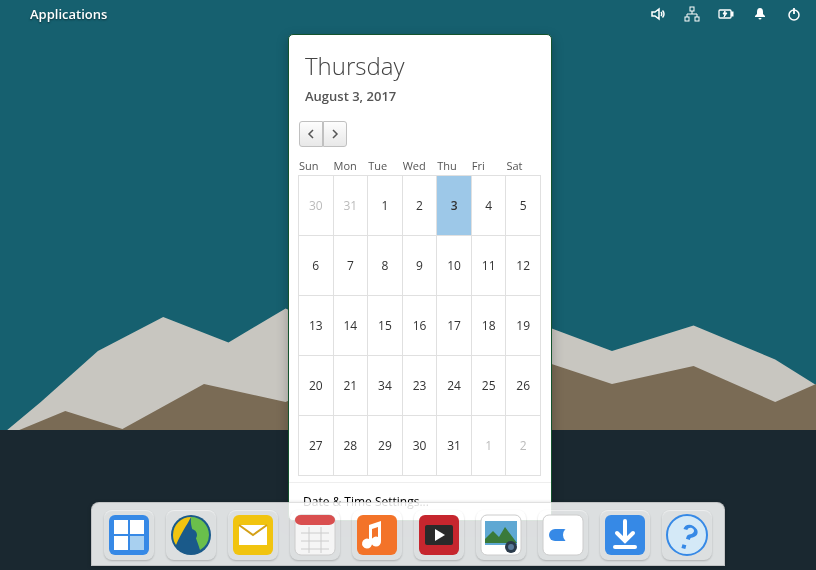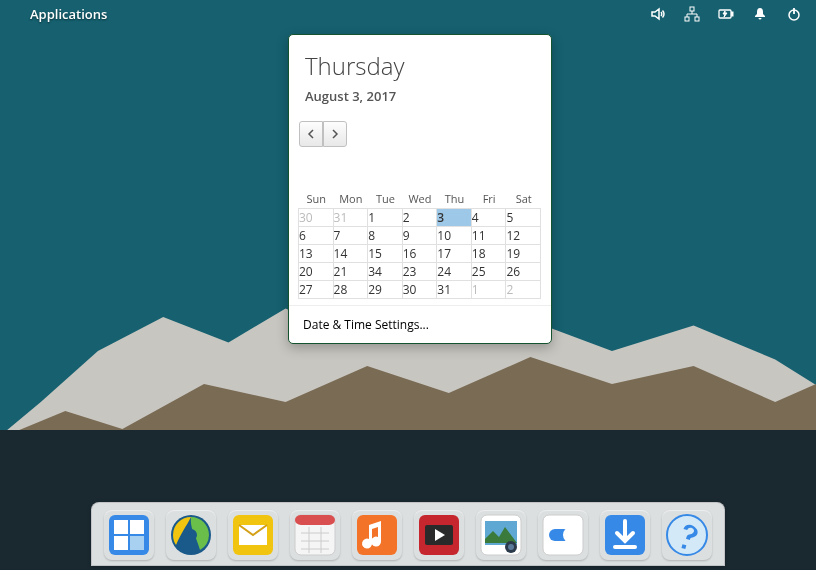--- a/index.html
+++ b/index.html
@@ -44,22 +44,22 @@
     .pop-head { padding:14px 16px 8px; }
     .pop-day { font-size:24px; font-weight:300; color:#444; }
     .pop-date { font-size:13px; font-weight:600; color:#555; margin-top:5px;}
     .navrow { display:flex; margin:8px 10px 8px; }
     .navbtn { width:24px; height:26px; border:1px solid #c0c0c0; background:linear-gradient(#fdfdfd,#e8e8e8); display:flex; align-items:center; justify-content:center; cursor:pointer;}
     .navbtn.prev { border-radius:3px 0 0 3px; }
     .navbtn.next { border-radius:0 3px 3px 0; }
     .navmonth { flex:1; border:1px solid #c0c0c0; border-left:0; border-right:0; background:linear-gradient(#fdfdfd,#e8e8e8); font-size:12px; display:flex; align-items:center; justify-content:center; color:#444;}
     .cal { margin:0 10px 6px; }
     .cal-head, .cal-row { display:grid; grid-template-columns:repeat(7,1fr);}
-    .cal-head div { font-size:11px; text-align:center; padding:3px 0; color:#555;margin-top:33px;}
-    .cal-row div { font-size:12px; text-align:left; padding:0 0; border:1px solid #e0e0e0; margin:-1px 0 0 -1px; color:#333; cursor:pointer;}
+    .cal-head div { font-size:11px; text-align:left; padding:3px 0; color:#555;}
+    .cal-row div { font-size:12px; text-align:center; padding:21px 0; border:1px solid #e0e0e0; margin:-1px 0 0 -1px; color:#333; cursor:pointer;}
     .cal-row div.dim { color:#bbb; }
     .cal-row div.sel { background:#9dc8e8; font-weight:600; }
     .settings { padding:10px 14px; font-size:12px; color:#000000; border-top:1px solid #eee;}
     
     .dock {
       position:absolute; left:50%; bottom:4px; transform:translateX(-50%);
       background:rgba(255,255,255,.85); border:1px solid rgba(0,0,0,.12);
       border-top-left-radius:8px; border-top-right-radius:8px;
       padding:7px 12px 5px; display:flex; gap:12px; align-items:center;
       box-shadow:0 1px 4px rgba(0,0,0,.2);

